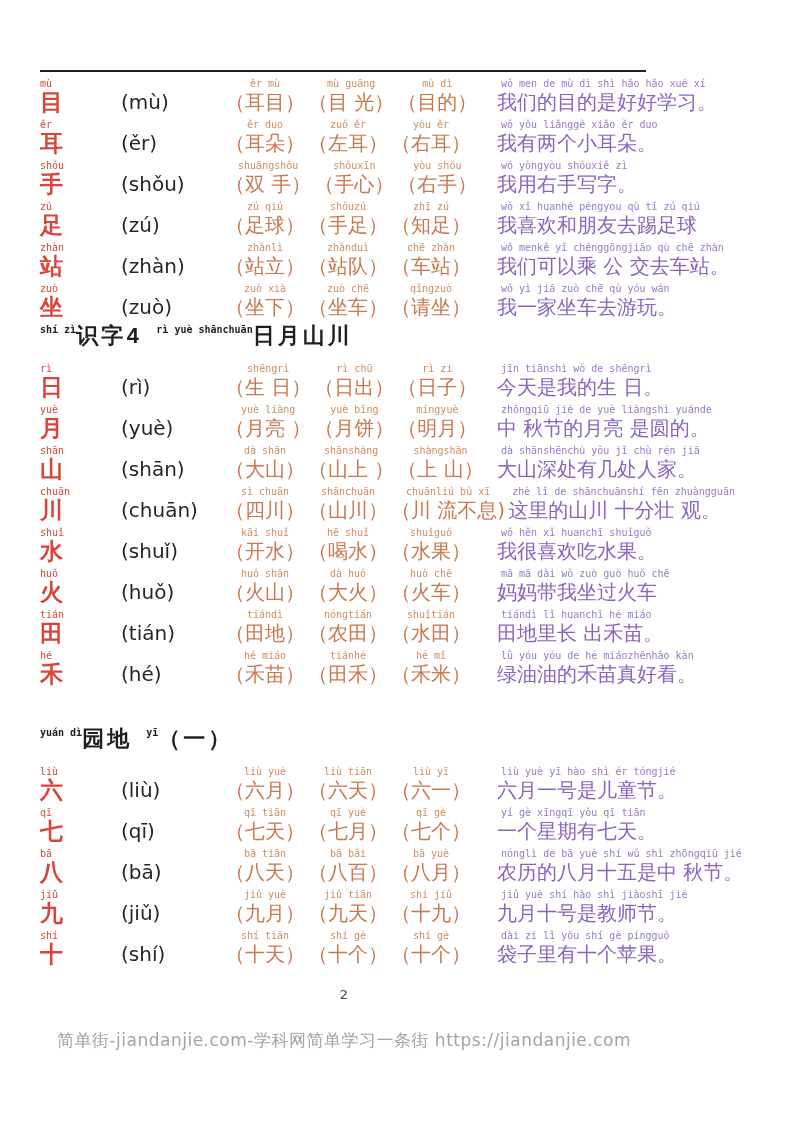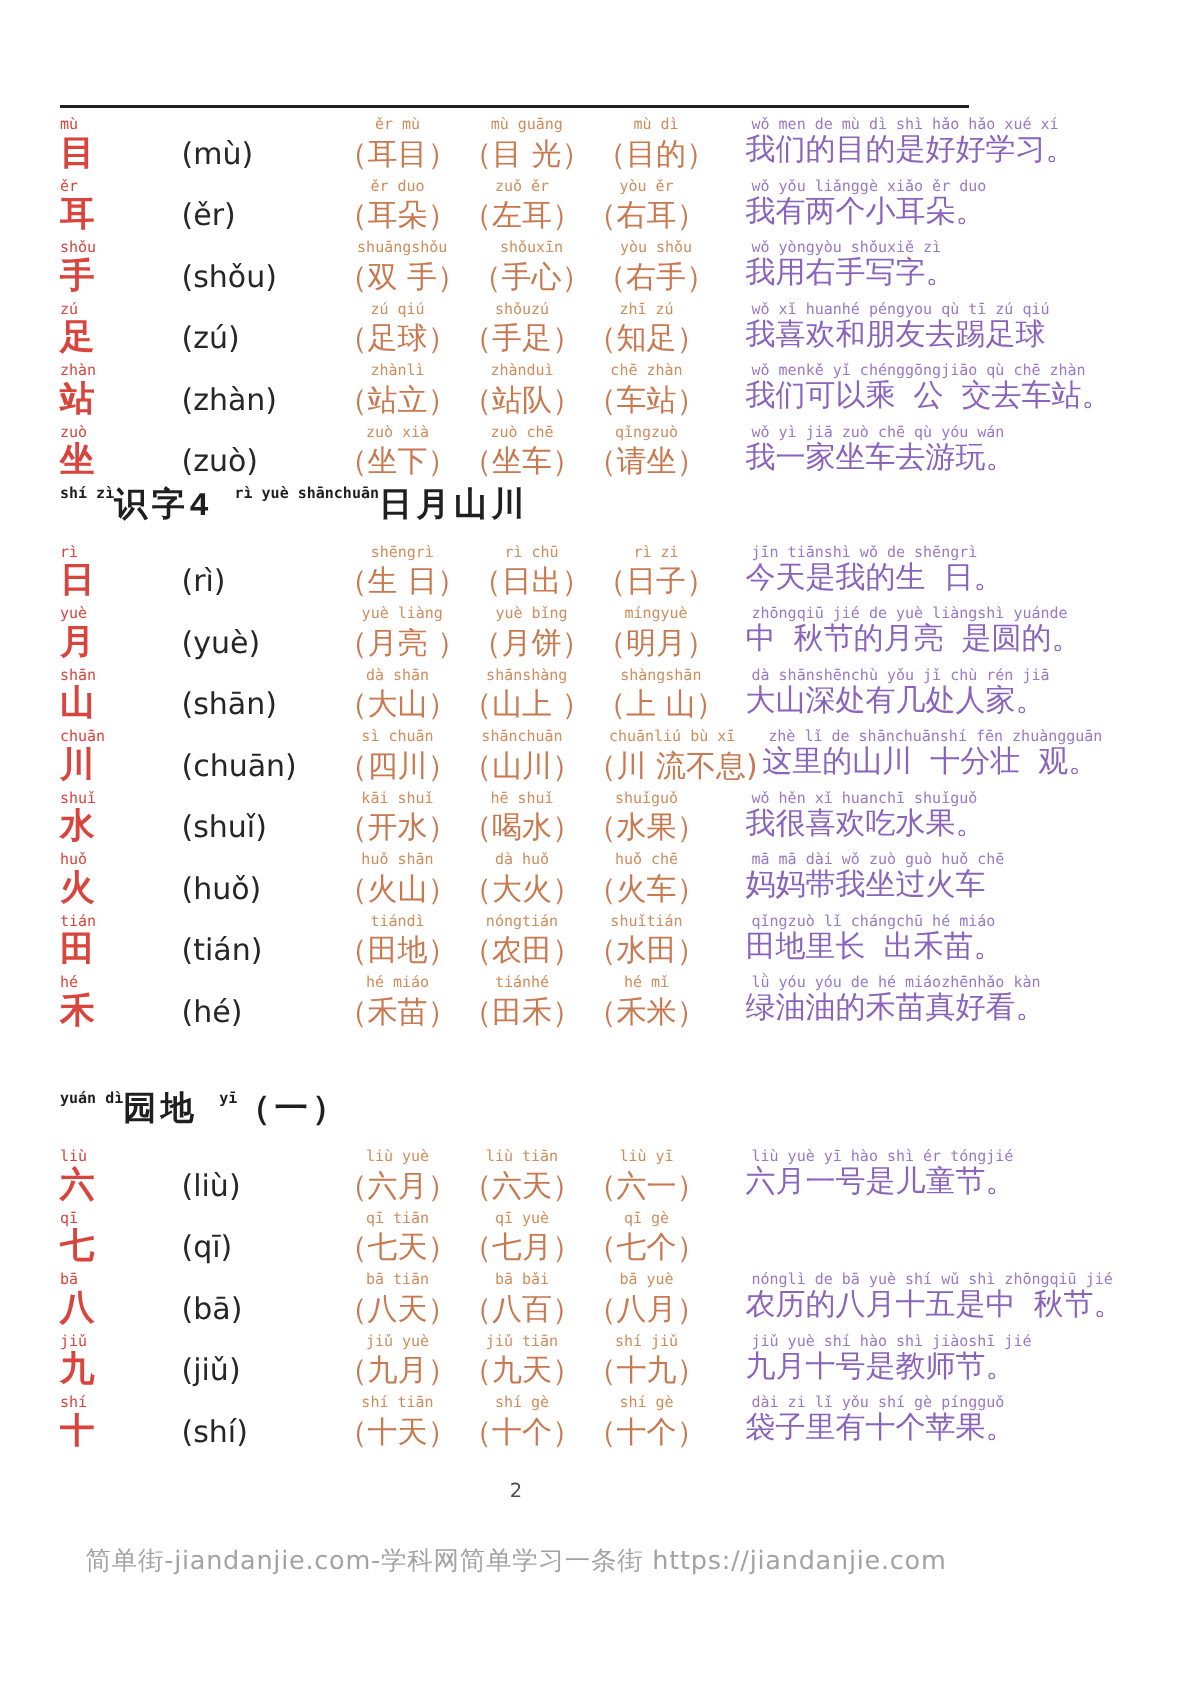--- a/index.html
+++ b/index.html
@@ -42,21 +42,20 @@
   .word-py { text-align:center; color:var(--word-orange-light,#cf8d5d); }
   .word-txt {
     font-size:20px; line-height:26px; white-space:nowrap;
     color:var(--word-orange,#c97950);
   }
   .sentence-cell { flex:1; min-width:0; }
   .sent-py { color:var(--sentence-purple-light,#9a79c6); padding-left:4px; }
   .sentence {
     font-size:20px; line-height:26px; white-space:nowrap;
     color:var(--sentence-purple,#8a63bd);
-    font-family:Liberation Mono, monospace;
   }
   .section-header { display:flex; gap:14px; margin:40px 0 11px 0; }
   .section-1 .section-header, .section-0 .rows { margin-top:0; }
   .hpart { display:flex; }
   .hpy { color:var(--header-black,#1a1a1a); font-weight:bold; }
   .htxt {
     font-size:22px; font-weight:bold; line-height:28px;
     color:var(--header-black,#1a1a1a); letter-spacing:3px; white-space:nowrap;font-family:Liberation Mono, monospace;
   }
   .page-number {
@@ -484,21 +483,21 @@
     <span class="py word-py">nóngtián</span>
     <span class="word-txt">（农田）</span>
   </span>
 
   <span class="word">
     <span class="py word-py">shuǐtián</span>
     <span class="word-txt">（水田）</span>
   </span>
 </div>
     <div class="cell sentence-cell">
-      <span class="py sent-py">qǐngzuò lǐ chángchū hé miáo</span>
+      <span class="py sent-py">tiándì lǐ huanchī hé miáo</span>
       <span class="sentence">田地里长 出禾苗。</span>
     </div>
   </div>
 
   <div class="row">
     <div class="cell char-cell">
       <span class="py char-py">hé</span>
       <span class="char">禾</span>
     </div>
     <div class="cell reading-cell">
@@ -591,20 +590,24 @@
   <span class="word">
     <span class="py word-py">qī yuè</span>
     <span class="word-txt">（七月）</span>
   </span>
 
   <span class="word">
     <span class="py word-py">qī gè</span>
     <span class="word-txt">（七个）</span>
   </span>
 </div>
+    <div class="cell sentence-cell">
+      <span class="py sent-py">yí gè xīngqī yǒu qī tiān</span>
+      <span class="sentence">一个星期有七天。</span>
+    </div>
   </div>
 
   <div class="row">
     <div class="cell char-cell">
       <span class="py char-py">bā</span>
       <span class="char">八</span>
     </div>
     <div class="cell reading-cell">
       <span class="py">&nbsp;</span>
       <span class="reading">(bā)</span>

